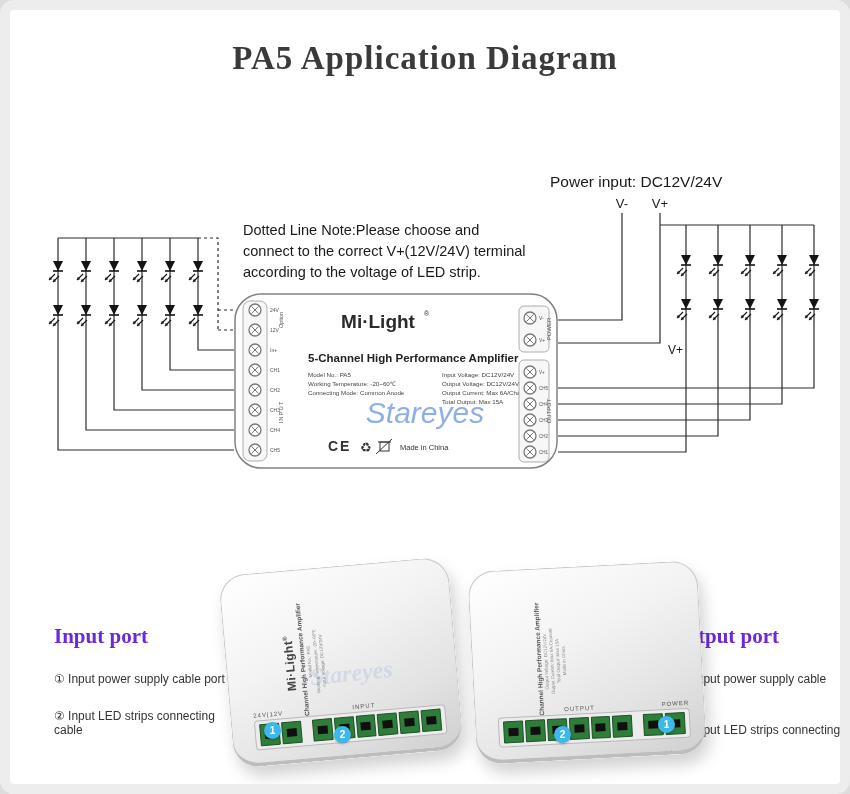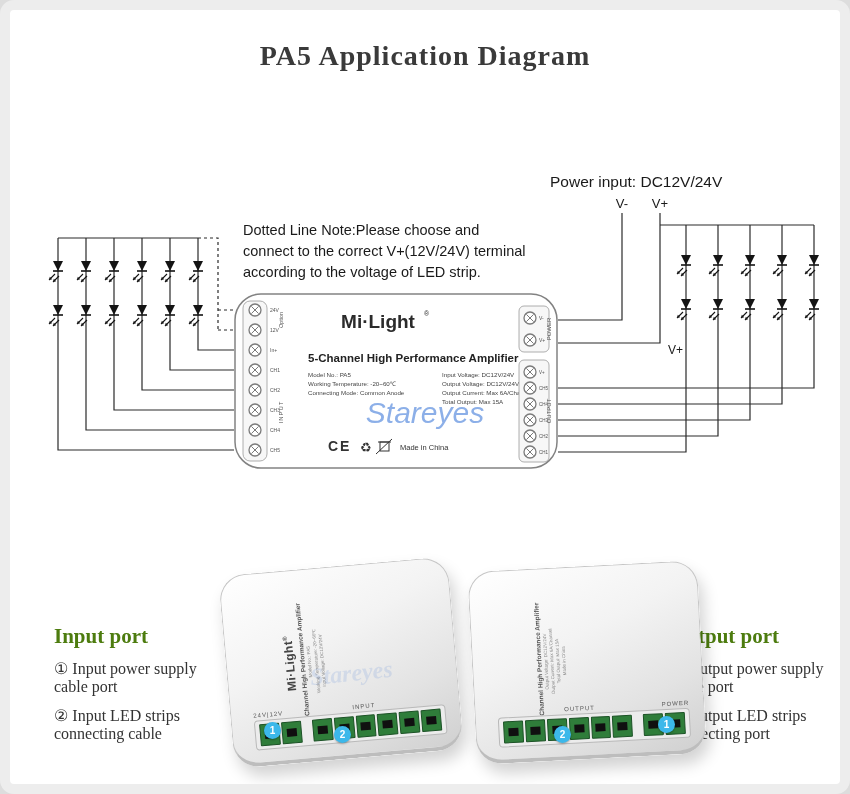--- a/index.html
+++ b/index.html
@@ -1,26 +1,26 @@
 <!DOCTYPE html>
 <html><head>
 <meta charset="utf-8">
 <style>
   html,body{margin:0;padding:0;background:#ddd;}
   .page{position:relative;width:850px;height:794px;background:#fff;border:10px solid #ededed;
         border-radius:14px;box-sizing:border-box;overflow:hidden;
         font-family:"Liberation Sans",sans-serif;}
   h1.title{position:absolute;top:30px;left:0;width:100%;text-align:center;margin:0;
-        font-family:"Liberation Serif",serif;font-weight:bold;font-size:28px;color:#3a3a3a;letter-spacing:1px;}
+        font-family:"Liberation Serif",serif;font-weight:bold;font-size:33px;color:#3a3a3a;letter-spacing:1px;}
   svg.diagram{position:absolute;left:0;top:0;pointer-events:none;}
   svg text{font-family:"Liberation Sans",sans-serif;}
   .input-section{position:absolute;left:44px;top:614px;width:175px;}
   .output-section{position:absolute;left:660px;top:614px;width:180px;}
-  .section-heading{font-family:"Liberation Serif",serif;font-weight:bold;font-size:21px;color:#4d7c0f;margin:0 0 10px 0;}
-  .port-notes div{font-size:16px;color:#333;margin-top:10px;font-family:Liberation Serif, serif;}
+  .section-heading{font-family:"Liberation Serif",serif;font-weight:bold;font-size:21px;color:#6d28d9;margin:0 0 10px 0;}
+  .port-notes div{font-size:12px;color:#333;margin-top:23px;}
   .photo{position:absolute;}
   .photo-input{left:206px;top:540px;width:250px;height:240px;}
   .photo-output{left:452px;top:540px;width:250px;height:240px;}
   .body{position:absolute;left:10px;top:16px;width:228px;height:188px;border-radius:26px;
         border:1px solid #c6c6c6;border-bottom:4px solid #bdbdbd;
         background:linear-gradient(155deg,#ffffff 0%,#f3f3f3 40%,#e3e3e3 72%,#d0d0d0 100%);
         box-shadow:4px 10px 16px rgba(0,0,0,.18);}
   .photo-input .body{transform:rotate(-5deg);}
   .photo-output .body{transform:rotate(-3deg);}
   .label-face{position:absolute;left:2px;top:4px;width:150px;height:176px;display:flex;align-items:center;justify-content:center;overflow:hidden;}

